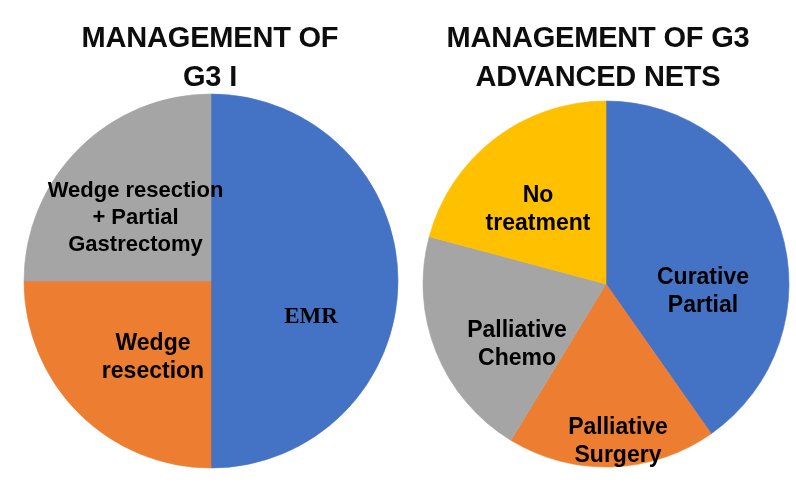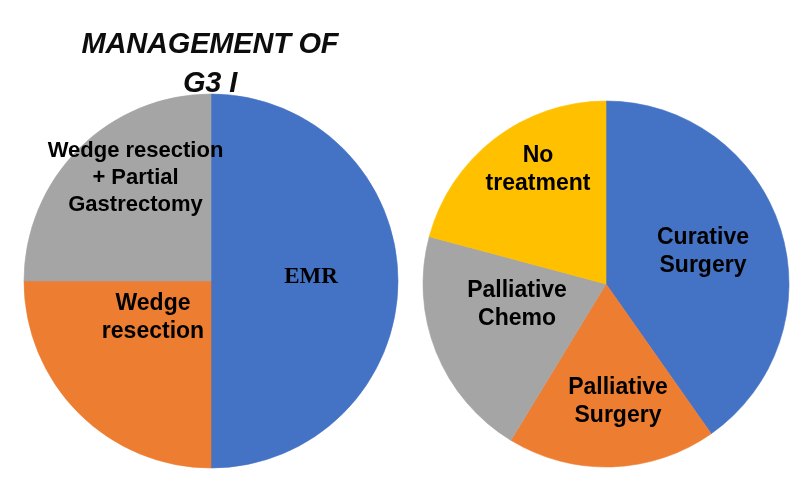--- a/index.html
+++ b/index.html
@@ -25,50 +25,50 @@
   .panel {
     position: absolute;
     top: 0;
     height: 492px;
   }
   #panel-left  { left: 0px;   width: 420px; }
   #panel-right { left: 400px; width: 396px; }
 
   .chart-title {
     position: absolute;
-    top: 24px;
+    top: 18px;
     width: 100%;
     text-align: center;
     font-weight: bold;
     font-size: 29px;
     line-height: 1.33;
     letter-spacing: -0.2px;
     color: #0d0d0d;
     white-space: pre-line;
-    font-style: italic;
   }
   #panel-left .chart-title  { left: 0; width: 420px; }
   #panel-right .chart-title { left: 0; width: 396px; }
 
   .pie-svg {
     position: absolute;
     left: 0;
     top: 0;
     overflow: visible;
   }
 
   .slice-label {
     position: absolute;
     text-align: center;
     font-weight: bold;
     font-size: 23px;
     line-height: 1.23;
     color: #000000;
     white-space: pre-line;
     pointer-events: none;
+    margin-top: 40px;
   }
   .slice-label.small { font-size: 22px; }
 </style>
 </head>
 <body>
 
 <div id="figure">
 
   <div class="panel" id="panel-left">
     <div class="chart-title">MANAGEMENT OF
@@ -82,29 +82,31 @@
         <div class="slice-label" style="left: 246px; top: 262px; width: 130px; font-family: Liberation Serif, serif;">EMR</div>
         <div class="slice-label" style="left: 78px; top: 288px; width: 150px;">Wedge
 resection</div>
         <div class="slice-label small" style="left: 28px; top: 136px; width: 215px;">Wedge resection
 + Partial
 Gastrectomy</div>
       </div>
   </div>
 
   <div class="panel" id="panel-right">
+    <div class="chart-title">MANAGEMENT OF G3
+ADVANCED NETS</div>
     <svg class="pie-svg" id="pie-right" width="396" height="492">
         <path d="M 206 284 L 206 101 A 183 183 0 0 1 311.22596112391994 433.7213982887793 Z" fill="#4472C4" stroke="#4472C4" stroke-width="0.6"></path>
         <path d="M 206 284 L 311.22596112391994 433.7213982887793 A 183 183 0 0 1 110.92800252604977 440.36596591430373 Z" fill="#ED7D31" stroke="#ED7D31" stroke-width="0.6"></path>
         <path d="M 206 284 L 110.92800252604977 440.36596591430373 A 183 183 0 0 1 29.23557378910047 236.63611474623877 Z" fill="#A5A5A5" stroke="#A5A5A5" stroke-width="0.6"></path>
         <path d="M 206 284 L 29.23557378910047 236.63611474623877 A 183 183 0 0 1 205.99999999999997 101 Z" fill="#FFC000" stroke="#FFC000" stroke-width="0.6"></path>
       </svg>
     <div class="labels" id="labels-right">
         <div class="slice-label" style="left: 238px; top: 222px; width: 130px;">Curative
-Surgery</div>
+Partial</div>
         <div class="slice-label" style="left: 148px; top: 372px; width: 140px;">Palliative
 Surgery</div>
         <div class="slice-label" style="left: 52px; top: 275px; width: 130px;">Palliative
 Chemo</div>
         <div class="slice-label" style="left: 68px; top: 140px; width: 140px;">No
 treatment</div>
       </div>
   </div>
 
 </div>

